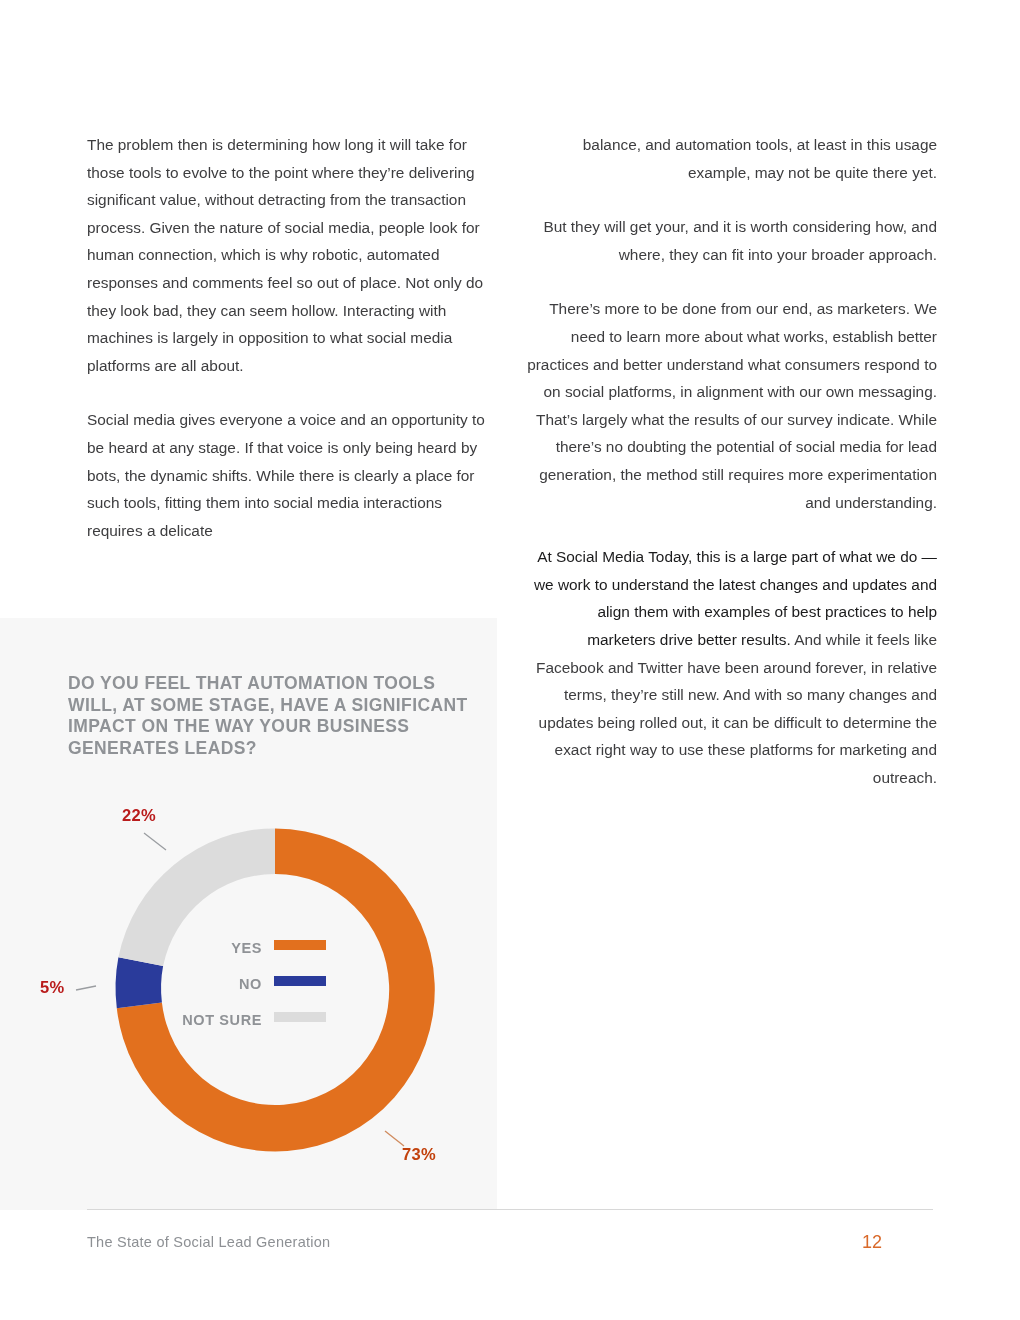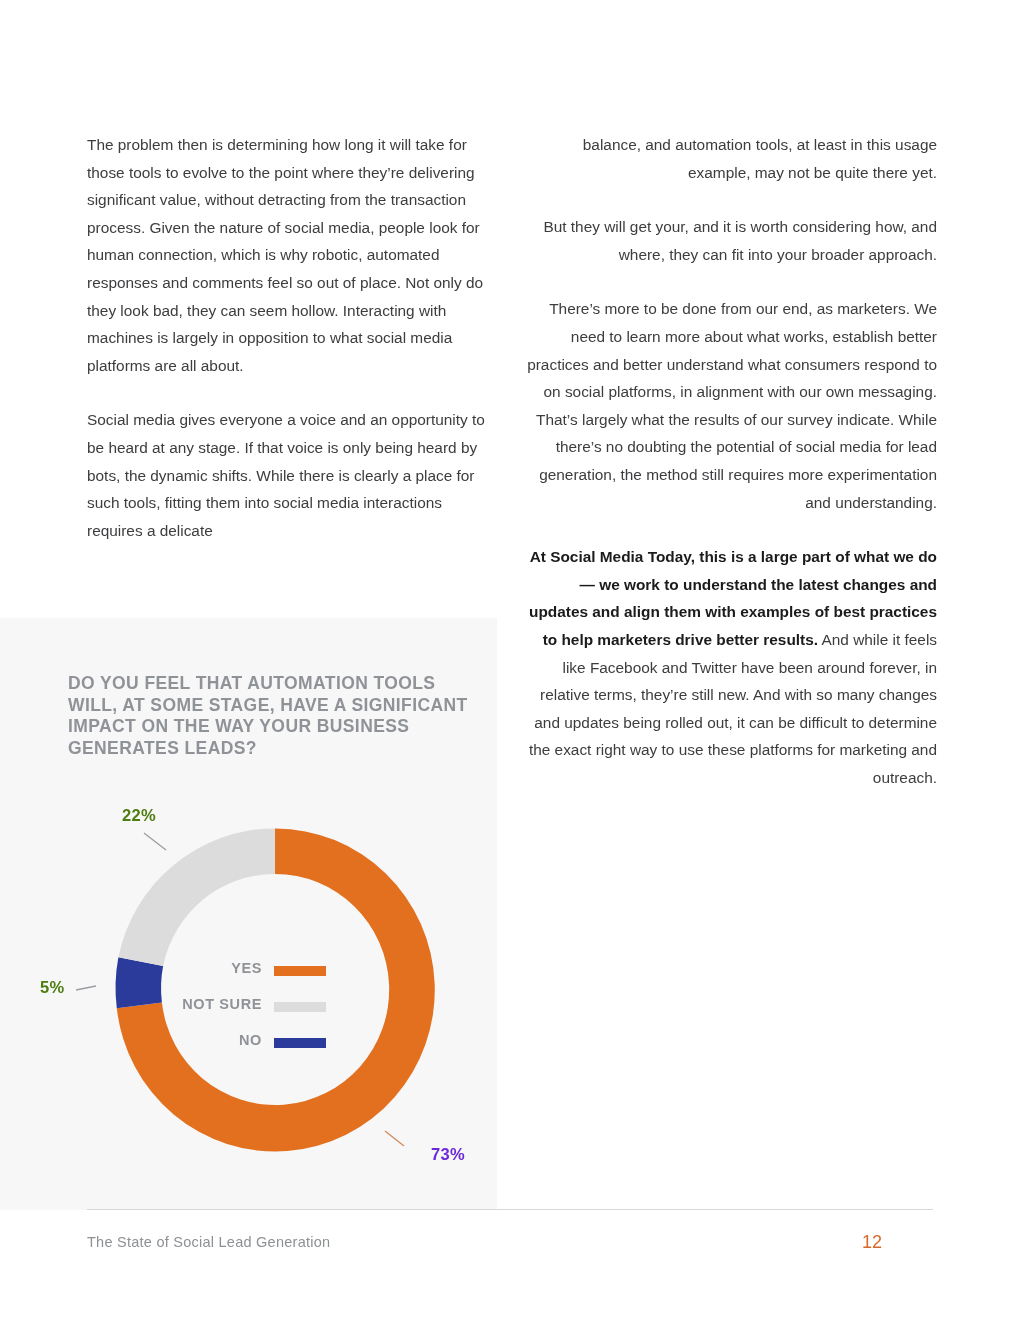--- a/index.html
+++ b/index.html
@@ -52,43 +52,43 @@
     width: 362px;
     height: 364px;
   }
   .donut-svg { display: block; width: 362px; height: 364px; }
 
   .pct {
     position: absolute;
     font-size: 16.5px;
     font-weight: bold;
     letter-spacing: 0.3px;
-    color: #4d7c0f;
+    color: #b91c1c;
     white-space: nowrap;
   }
   .pct-22 { left: 122px; top: 806px; }
   .pct-5  { left: 40px;  top: 978px; }
-  .pct-73 { left: 402px; top: 1145px; color: #6d28d9; margin-left: 29px; }
+  .pct-73 { left: 402px; top: 1145px; color: #c2410c; }
 
   .leader {
     position: absolute;
     background: none;
   }
   .leader svg { display: block; overflow: visible; }
 
   
   .legend {
     position: absolute;
     left: 176px;
     top: 940px;
     width: 150px;
   }
   .legend-row {
     display: flex;
-    align-items: flex-end;
+    align-items: flex-start;
     justify-content: flex-end;
     height: 36px;
   }
   .legend-label {
     font-size: 14.5px;
     font-weight: bold;
     letter-spacing: 0.6px;
     color: #8f9296;
     text-transform: uppercase;
     text-align: right;
@@ -109,21 +109,21 @@
     line-height: 27.6px;
     color: #3d3d3f;
   }
   .col-left  { left: 87px;  top: 131px; }
   .col-right { left: 525px; top: 131px; text-align: right; }
 
   .col p {
     margin: 0 0 27px 0;
   }
   .col p:last-child { margin-bottom: 0; }
-  .col b { font-weight: bold; color: #1b1b1c; }
+  .col b { font-weight: normal; color: #1b1b1c; }
 
   
   .footer-rule {
     position: absolute;
     left: 87px;
     top: 1209px;
     width: 846px;
     height: 1px;
     background: #d8d8d8;
   }
@@ -177,26 +177,26 @@
         </g>
       </svg>
     </div>
 
     <div class="legend" style="left:176px; top:322px;">
       <div class="legend-row">
         <span class="legend-label">YES</span>
         <span class="legend-swatch" style="background:#e2701e"></span>
       </div>
       <div class="legend-row">
+        <span class="legend-label">NO</span>
+        <span class="legend-swatch" style="background:#2a3b9b"></span>
+      </div>
+      <div class="legend-row">
         <span class="legend-label">NOT SURE</span>
         <span class="legend-swatch" style="background:#dcdcdc"></span>
-      </div>
-      <div class="legend-row">
-        <span class="legend-label">NO</span>
-        <span class="legend-swatch" style="background:#2a3b9b"></span>
       </div>
     </div>
   </div>
 
   <div class="pct pct-22">22%</div>
   <div class="leader" style="left:144px; top:833px;">
     <svg width="26" height="20">
         <line x1="0" y1="0" x2="22" y2="17" stroke="#9a9da1" stroke-width="1.3"></line>
       </svg>
   </div>

